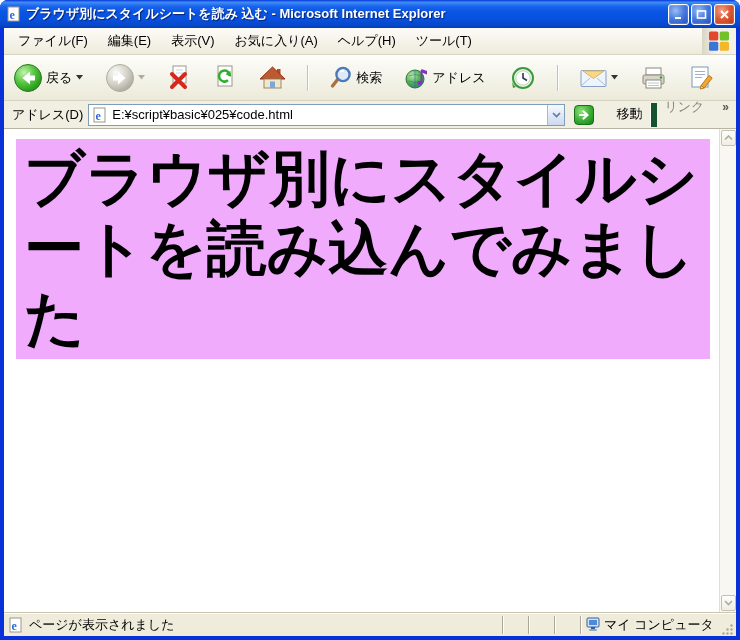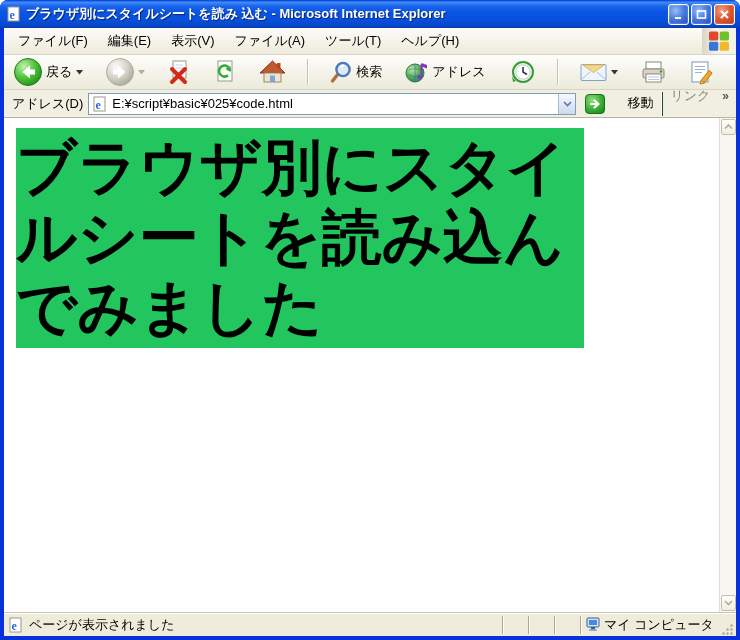--- a/index.html
+++ b/index.html
@@ -31,21 +31,21 @@
   
   .menubar { height:27px; display:flex; align-items:center; padding-left:4px;
     background:linear-gradient(#fcfbf7,#eeebdc); border-bottom:1px solid #d8d4c4;
     font-size:13px; }
   .menu-item { padding:21px 10px; color:#000; cursor:default; }
   .menu-spacer { flex:1; }
   .winlogo-box { width:34px; height:26px; display:flex; align-items:center; justify-content:center;
     background:linear-gradient(90deg,#d9d5c5,#f4f2e8 40%); }
 
   
-  .toolbar { height:35px; display:flex; align-items:center; padding:17px 4px;
+  .toolbar { height:46px; display:flex; align-items:center; padding:17px 4px;
     background:linear-gradient(#fdfdfb,#ecead9); border-bottom:1px solid #d8d4c4;
     font-size:13px;gap:12px; }
   .tb-btn { display:flex; align-items:center; gap:3px; padding:1px 5px; border-radius:3px;
     white-space:nowrap; }
   .tb-btn .lbl { padding-right:1px; }
   .tb-sep { width:2px; height:26px; margin:0 4px;
     background:linear-gradient(90deg,#c6c2b2 50%,#fff 50%); }
 
   
   .addressbar { height:28px; display:flex; align-items:center; gap:5px; padding:0 3px 0 8px;
@@ -53,28 +53,28 @@
   .addr-field { flex:1; height:22px; background:#fff; border:1px solid #7f9db9;
     display:flex; align-items:center; padding-left:3px; }
   .addr-text { flex:1; margin-left:4px; font-size:13px; white-space:nowrap; overflow:hidden; }
   .addr-drop { width:17px; height:20px; display:flex; align-items:center; justify-content:center;
     border-left:1px solid #aab8d0;
     background:linear-gradient(#f6f9fe,#ccd9ef); }
   .go-btn { display:flex; align-items:flex-start; gap:22px; padding:0 4px; }
   .go-square { width:20px; height:20px; border-radius:4px; border:1px solid #177117;
     display:flex; align-items:center; justify-content:center;
     background:radial-gradient(circle at 35% 30%,#8fe07c 0%,#39ae33 55%,#15801a 100%); }
-  .links-box { display:flex; align-items:center; gap:12px; padding:0 4px 16px 7px;
-    border-left:1px solid #14532d; box-shadow:-1px 0 0 #fff; color:#8a8774; height:24px; }
+  .links-box { display:flex; align-items:center; gap:18px; padding:0 4px 16px 7px;
+    border-left:6px solid #14532d; box-shadow:-1px 0 0 #fff; color:#8a8774; height:24px; }
   .chev { color:#555; font-weight:bold; font-size:12px; }
 
   
   .content { flex:1; position:relative; background:#fff; overflow:hidden; }
-  .page-heading { margin:10px 0 0 12px; width:568px; min-height:210px; padding:5px 0;
-    background:#22c55e; color:#000; font-weight:bold; font-size:60px; line-height:70px;
+  .page-heading { margin:10px 0 0 12px; width:694px; min-height:210px; padding:5px 8px;
+    background:#f0abfc; color:#000; font-weight:bold; font-size:60px; line-height:70px;
     word-break:break-all; font-family:"Liberation Sans","DejaVu Sans",sans-serif; }
   .scrollbar { position:absolute; top:0; right:0; bottom:0; width:17px;
     background:#f8f7f1; border-left:1px solid #e2dfd2; }
   .scroll-btn { position:absolute; left:1px; width:15px; height:16px; border:1px solid #c5c1b2;
     border-radius:2px; background:linear-gradient(#fefefc,#f0eee2);
     display:flex; align-items:center; justify-content:center; }
   .scroll-btn.up { top:1px; } .scroll-btn.down { bottom:1px; }
 
   
   .statusbar { height:24px; display:flex; align-items:center; padding:0 2px 0 4px;
@@ -115,23 +115,23 @@
       </div>
     </div>
   </div>
 
   <div class="chrome">
 
     <div class="menubar">
       <span class="menu-item">ファイル(F)</span>
       <span class="menu-item">編集(E)</span>
       <span class="menu-item">表示(V)</span>
-      <span class="menu-item">ファイル(A)</span>
+      <span class="menu-item">お気に入り(A)</span>
+      <span class="menu-item">ヘルプ(H)</span>
       <span class="menu-item">ツール(T)</span>
-      <span class="menu-item">ヘルプ(H)</span>
       <span class="menu-spacer"></span>
       <span class="winlogo-box">
         <svg width="22" height="22" viewBox="0 0 22 22">
           <rect x="1" y="1.5" width="9.3" height="9" rx="1.5" fill="#e2482e"></rect>
           <rect x="11.7" y="1.5" width="9.3" height="9" rx="1.5" fill="#71c22a"></rect>
           <rect x="1" y="11.8" width="9.3" height="9" rx="1.5" fill="#3a76d8"></rect>
           <rect x="11.7" y="11.8" width="9.3" height="9" rx="1.5" fill="#f2b829"></rect>
         </svg>
       </span>
     </div>

